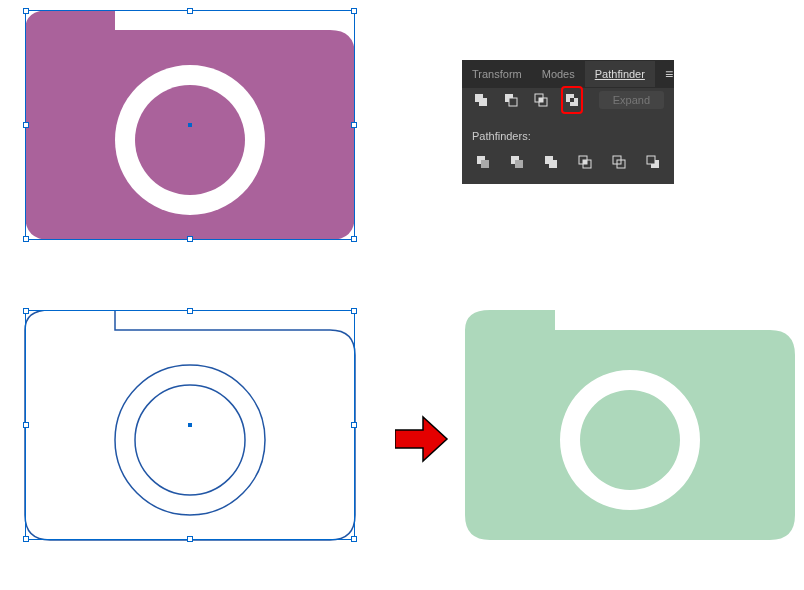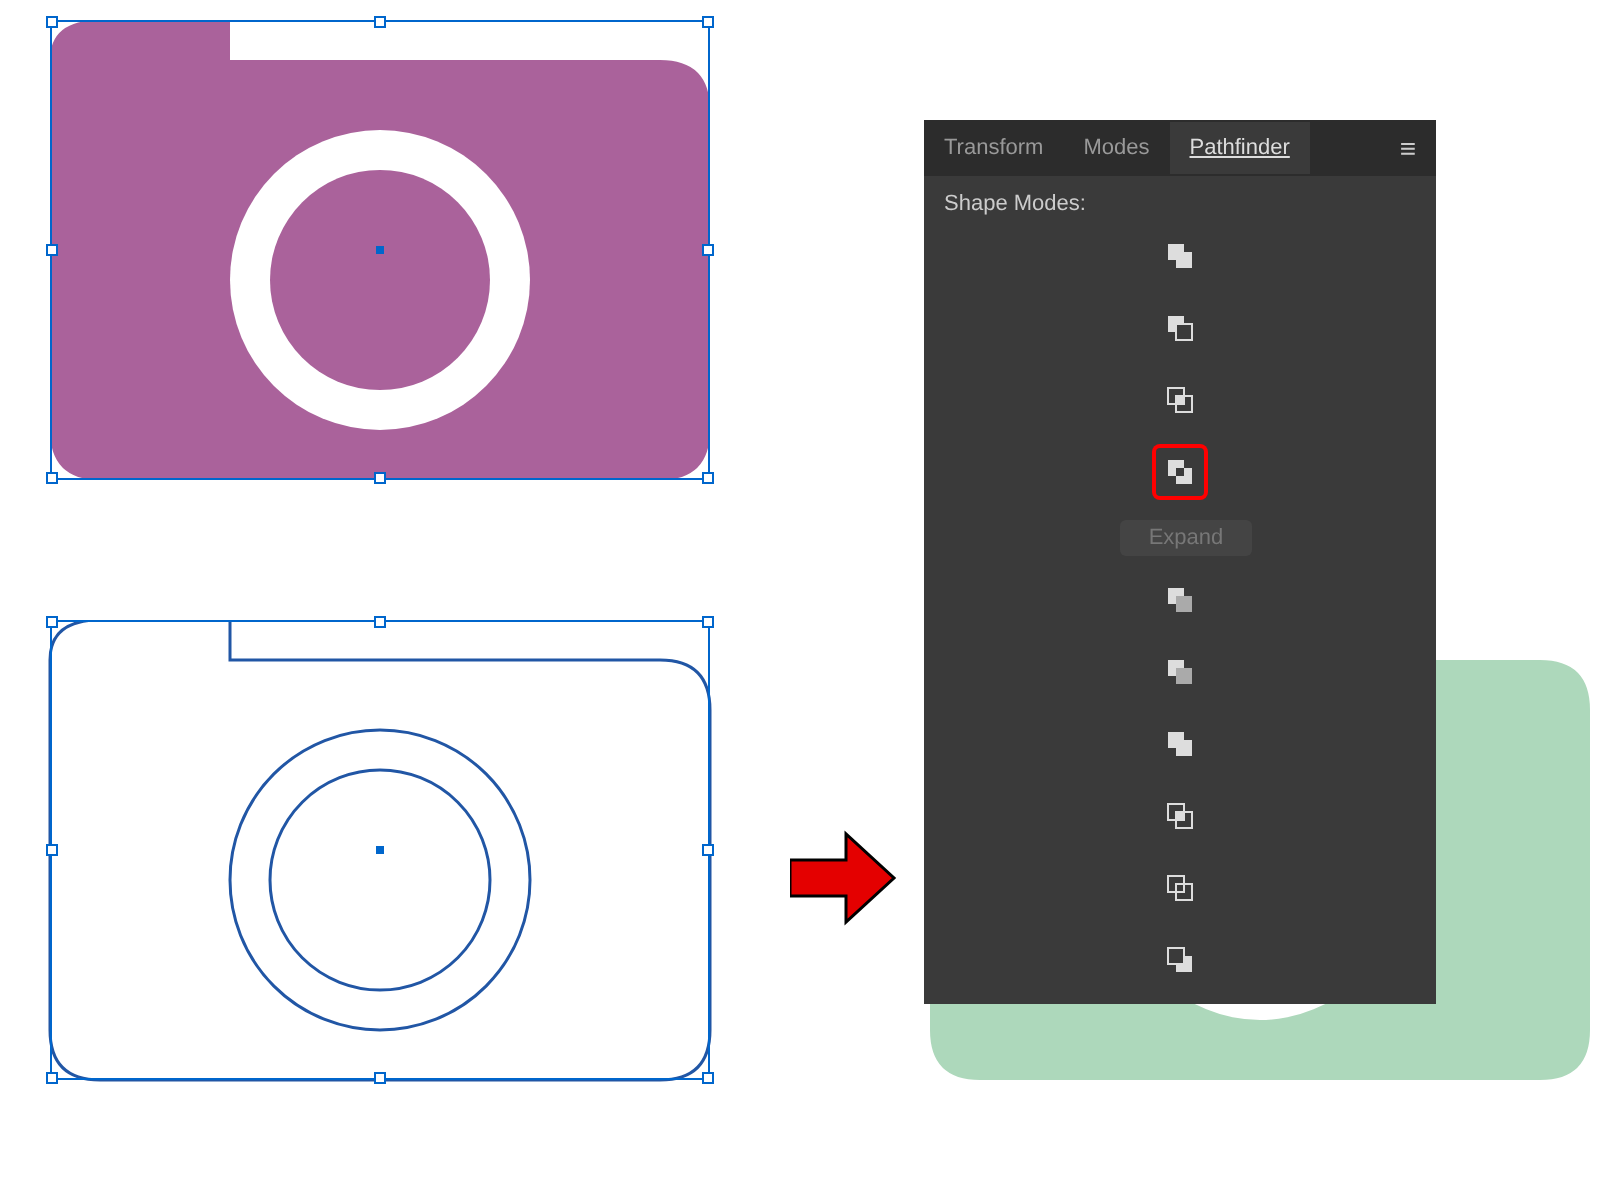--- a/index.html
+++ b/index.html
@@ -43,21 +43,21 @@
     .arrow {
       position: absolute;
       left: 395px;
       top: 415px;
     }
     
     .panel {
       position: absolute;
       left: 462px;
       top: 60px;
-      width: 256px;
+      width: 212px;
       background: #3a3a3a;
       font-size: 11px;
       color: #cccccc;
     }
     .panel-tabs {
       display: flex;
       background: #2c2c2c;
       align-items: center;
     }
     .panel-tab {
@@ -84,21 +84,20 @@
     .panel-section-label {
       color: #ccc;
       font-size: 11px;
       margin-bottom: 6px;
     }
     .panel-row {
       display: flex;
       gap: 12px;
       padding: 0 10px 10px 10px;
       align-items: center;
-      flex-direction: column;
     }
     .panel-btn {
       width: 24px;
       height: 24px;
       display: flex;
       align-items: center;
       justify-content: center;
       cursor: pointer;
       border-radius: 2px;
     }
@@ -171,50 +170,50 @@
 </div>
 
 <div class="panel">
   <div class="panel-tabs">
     <div class="panel-tab">Transform</div>
     <div class="panel-tab">Modes</div>
     <div class="panel-tab active">Pathfinder</div>
     <div class="panel-menu">≡</div>
   </div>
 
+  <div class="panel-row">
+    <div class="panel-btn">
+      <svg viewBox="0 0 16 16">
+          <path d="M2 2h8v4h4v8H6v-4H2z" fill="#ddd"></path>
+        </svg>
+    </div>
+    <div class="panel-btn">
+      <svg viewBox="0 0 16 16">
+          <path d="M2 2h8v4H6v4H2z" fill="#ddd"></path>
+          <rect x="6" y="6" width="8" height="8" fill="none" stroke="#ddd"></rect>
+        </svg>
+    </div>
+    <div class="panel-btn">
+      <svg viewBox="0 0 16 16">
+          <rect x="2" y="2" width="8" height="8" fill="none" stroke="#ddd"></rect>
+          <rect x="6" y="6" width="8" height="8" fill="none" stroke="#ddd"></rect>
+          <rect x="6" y="6" width="4" height="4" fill="#ddd"></rect>
+        </svg>
+    </div>
+    <div class="panel-btn highlighted">
+      <svg viewBox="0 0 16 16">
+          <path d="M2 2h8v4H6v4H2z M10 6h4v8H6v-4h4z" fill="#ddd"></path>
+        </svg>
+    </div>
+    <div class="panel-expand">Expand</div>
+  </div>
+
   <div class="panel-section">
-    <div class="panel-section-label">Shape Modes:</div>
-  </div>
-  <div class="panel-row">
-    <div class="panel-btn">
-      <svg viewBox="0 0 16 16">
-          <path d="M2 2h8v4h4v8H6v-4H2z" fill="#ddd"></path>
-        </svg>
-    </div>
-    <div class="panel-btn">
-      <svg viewBox="0 0 16 16">
-          <path d="M2 2h8v4H6v4H2z" fill="#ddd"></path>
-          <rect x="6" y="6" width="8" height="8" fill="none" stroke="#ddd"></rect>
-        </svg>
-    </div>
-    <div class="panel-btn">
-      <svg viewBox="0 0 16 16">
-          <rect x="2" y="2" width="8" height="8" fill="none" stroke="#ddd"></rect>
-          <rect x="6" y="6" width="8" height="8" fill="none" stroke="#ddd"></rect>
-          <rect x="6" y="6" width="4" height="4" fill="#ddd"></rect>
-        </svg>
-    </div>
-    <div class="panel-btn highlighted">
-      <svg viewBox="0 0 16 16">
-          <path d="M2 2h8v4H6v4H2z M10 6h4v8H6v-4h4z" fill="#ddd"></path>
-        </svg>
-    </div>
-    <div class="panel-expand">Expand</div>
-  </div>
-
+    <div class="panel-section-label">Pathfinders:</div>
+  </div>
   <div class="panel-row">
     <div class="panel-btn">
       <svg viewBox="0 0 16 16">
           <rect x="2" y="2" width="8" height="8" fill="#ddd"></rect>
           <rect x="6" y="6" width="8" height="8" fill="#aaa"></rect>
         </svg>
     </div>
     <div class="panel-btn">
       <svg viewBox="0 0 16 16">
           <path d="M2 2h8v4H6v4H2z" fill="#ddd"></path>

